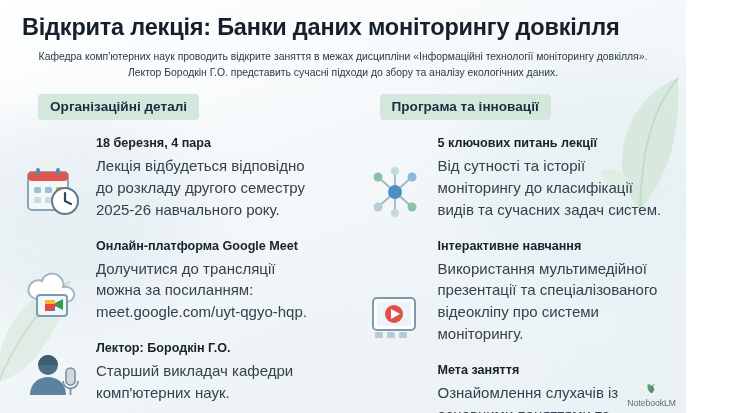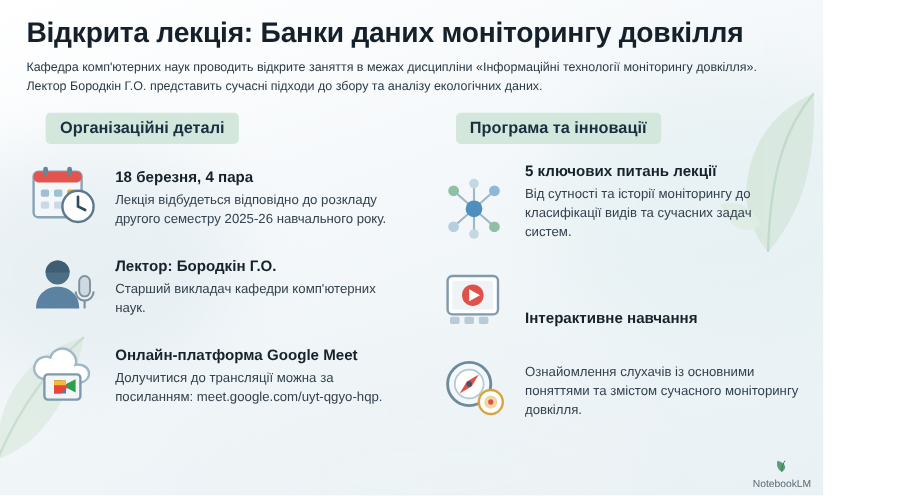--- a/index.html
+++ b/index.html
@@ -52,20 +52,21 @@
     letter-spacing: -0.2px;
     line-height: 1.15;
     margin: 0 0 8px 0;
   }
   .subtitle {
     font-size: 10.4px;
     line-height: 1.5;
     color: #2b3a45;
     margin: 0;
     max-width: 712px;
+    text-align: center;
   }
 
   .columns {
     position: relative;
     display: flex;
     gap: 39px;
     padding: 14px 20px 0 22px;
   }
   .col { width: 348px; }
 
@@ -97,21 +98,21 @@
   }
   .item-txt { padding-top: 2px; }
   .item-title {
     font-size: 12.6px;
     font-weight: bold;
     color: #16222c;
     line-height: 1.2;
     margin: 0 0 4px 0;
   }
   .item-desc {
-    font-size: 11px;
+    font-size: 15px;
     line-height: 1.45;
     color: #33424e;
     margin: 0;
     max-width: 252px;
   }
 
   .footer-brand {
     position: absolute;
     right: 10px;
     bottom: 5px;
@@ -170,49 +171,49 @@
           </svg>
         </div>
         <div class="item-txt">
           <p class="item-title">18 березня, 4 пара</p>
           <p class="item-desc">Лекція відбудеться відповідно до розкладу другого семестру 2025-26 навчального року.</p>
         </div>
       </div>
 
       <div class="item">
         <div class="item-ico">
-          <svg width="58" height="54" viewBox="0 0 58 54">
-            <circle cx="24" cy="17" r="10" fill="#4d6f85"></circle>
-            <path d="M6 47 C6 35 15 29 24 29 C33 29 42 35 42 47 Z" fill="#5b82a0"></path>
-            <path d="M24 7 a10 10 0 0 1 10 10 h-20 a10 10 0 0 1 10 -10 z" fill="#3f5e73"></path>
-            <rect x="42" y="20" width="9" height="17" rx="4.5" fill="#cfd9e0" stroke="#7e919e" stroke-width="1.6"></rect>
-            <path d="M39 33 a7.5 7.5 0 0 0 15 0" stroke="#7e919e" stroke-width="1.8" fill="none"></path>
-            <rect x="45.6" y="40" width="1.8" height="7" fill="#7e919e"></rect>
-          </svg>
-        </div>
-        <div class="item-txt">
-          <p class="item-title">Лектор: Бородкін Г.О.</p>
-          <p class="item-desc">Старший викладач кафедри комп'ютерних наук.</p>
-        </div>
-      </div>
-
-      <div class="item">
-        <div class="item-ico">
           <svg width="60" height="50" viewBox="0 0 60 50">
             <path d="M16 30 C8 30 4 24 6 18 C8 12 15 10 19 12 C21 5 30 2 36 7 C41 11 41 16 40 18 C48 17 52 22 51 27 C50 31 46 33 42 33 L18 33 Z" fill="#ffffff" stroke="#9fb7c6" stroke-width="2"></path>
             <rect x="14" y="26" width="30" height="21" rx="3" fill="#f3f6f9" stroke="#7f9aac" stroke-width="2"></rect>
             <path d="M22 31 h10 v11 h-10 z" fill="#3b7de0"></path>
             <path d="M32 34 l8 -4 v11 l-8 -4 z" fill="#2ba14e"></path>
             <path d="M22 31 h6 l6 5 -6 6 h-6 z" fill="#e8463c"></path>
             <path d="M22 31 h10 v4 l-10 0 z" fill="#f5bb2c"></path>
           </svg>
         </div>
         <div class="item-txt">
           <p class="item-title">Онлайн-платформа Google Meet</p>
           <p class="item-desc">Долучитися до трансляції можна за посиланням: meet.google.com/uyt-qgyo-hqp.</p>
+        </div>
+      </div>
+
+      <div class="item">
+        <div class="item-ico">
+          <svg width="58" height="54" viewBox="0 0 58 54">
+            <circle cx="24" cy="17" r="10" fill="#4d6f85"></circle>
+            <path d="M6 47 C6 35 15 29 24 29 C33 29 42 35 42 47 Z" fill="#5b82a0"></path>
+            <path d="M24 7 a10 10 0 0 1 10 10 h-20 a10 10 0 0 1 10 -10 z" fill="#3f5e73"></path>
+            <rect x="42" y="20" width="9" height="17" rx="4.5" fill="#cfd9e0" stroke="#7e919e" stroke-width="1.6"></rect>
+            <path d="M39 33 a7.5 7.5 0 0 0 15 0" stroke="#7e919e" stroke-width="1.8" fill="none"></path>
+            <rect x="45.6" y="40" width="1.8" height="7" fill="#7e919e"></rect>
+          </svg>
+        </div>
+        <div class="item-txt">
+          <p class="item-title">Лектор: Бородкін Г.О.</p>
+          <p class="item-desc">Старший викладач кафедри комп'ютерних наук.</p>
         </div>
       </div>
     </div>
 
     <div class="col">
       <div class="col-head">Програма та інновації</div>
 
       <div class="item">
         <div class="item-ico">
           <svg width="58" height="54" viewBox="0 0 58 54">
@@ -239,36 +240,38 @@
             <rect x="12" y="12" width="34" height="24" rx="2" fill="#eef3f7"></rect>
             <circle cx="29" cy="24" r="9" fill="#e0514a"></circle>
             <path d="M26 19 L35 24 L26 29 Z" fill="#ffffff"></path>
             <rect x="10" y="42" width="8" height="6" rx="1.5" fill="#b9cbd7"></rect>
             <rect x="22" y="42" width="8" height="6" rx="1.5" fill="#b9cbd7"></rect>
             <rect x="34" y="42" width="8" height="6" rx="1.5" fill="#b9cbd7"></rect>
           </svg>
         </div>
         <div class="item-txt">
           <p class="item-title">Інтерактивне навчання</p>
+          <p class="item-desc">Використання мультимедійної презентації та спеціалізованого відеокліпу про системи моніторингу.</p>
         </div>
       </div>
 
       <div class="item">
         <div class="item-ico">
           <svg width="58" height="54" viewBox="0 0 58 54">
             <circle cx="25" cy="25" r="18" fill="#f4f8fa" stroke="#6d8b9d" stroke-width="2.4"></circle>
             <circle cx="25" cy="25" r="12" fill="#ffffff" stroke="#b3c8d4" stroke-width="1.4"></circle>
             <path d="M33 17 L27 27 L17 33 L23 23 Z" fill="#e0514a"></path>
             <circle cx="25" cy="25" r="2.3" fill="#37566a"></circle>
             <circle cx="43" cy="40" r="10" fill="#ffffff" stroke="#d9a33f" stroke-width="2"></circle>
             <circle cx="43" cy="40" r="5.5" fill="#f0d7a4"></circle>
             <circle cx="43" cy="40" r="2.2" fill="#e0514a"></circle>
           </svg>
         </div>
         <div class="item-txt">
+          <p class="item-title">Мета заняття</p>
           <p class="item-desc">Ознайомлення слухачів із основними поняттями та змістом сучасного моніторингу довкілля.</p>
         </div>
       </div>
     </div>
 
   </div>
 
   <div class="footer-brand">
     <svg width="11" height="11" viewBox="0 0 12 12">
       <path d="M6 11 C2 9 1 5 2 1 C6 2 9 4 9 7 C9 9 7.5 10.5 6 11 Z" fill="#5a9e78"></path>

